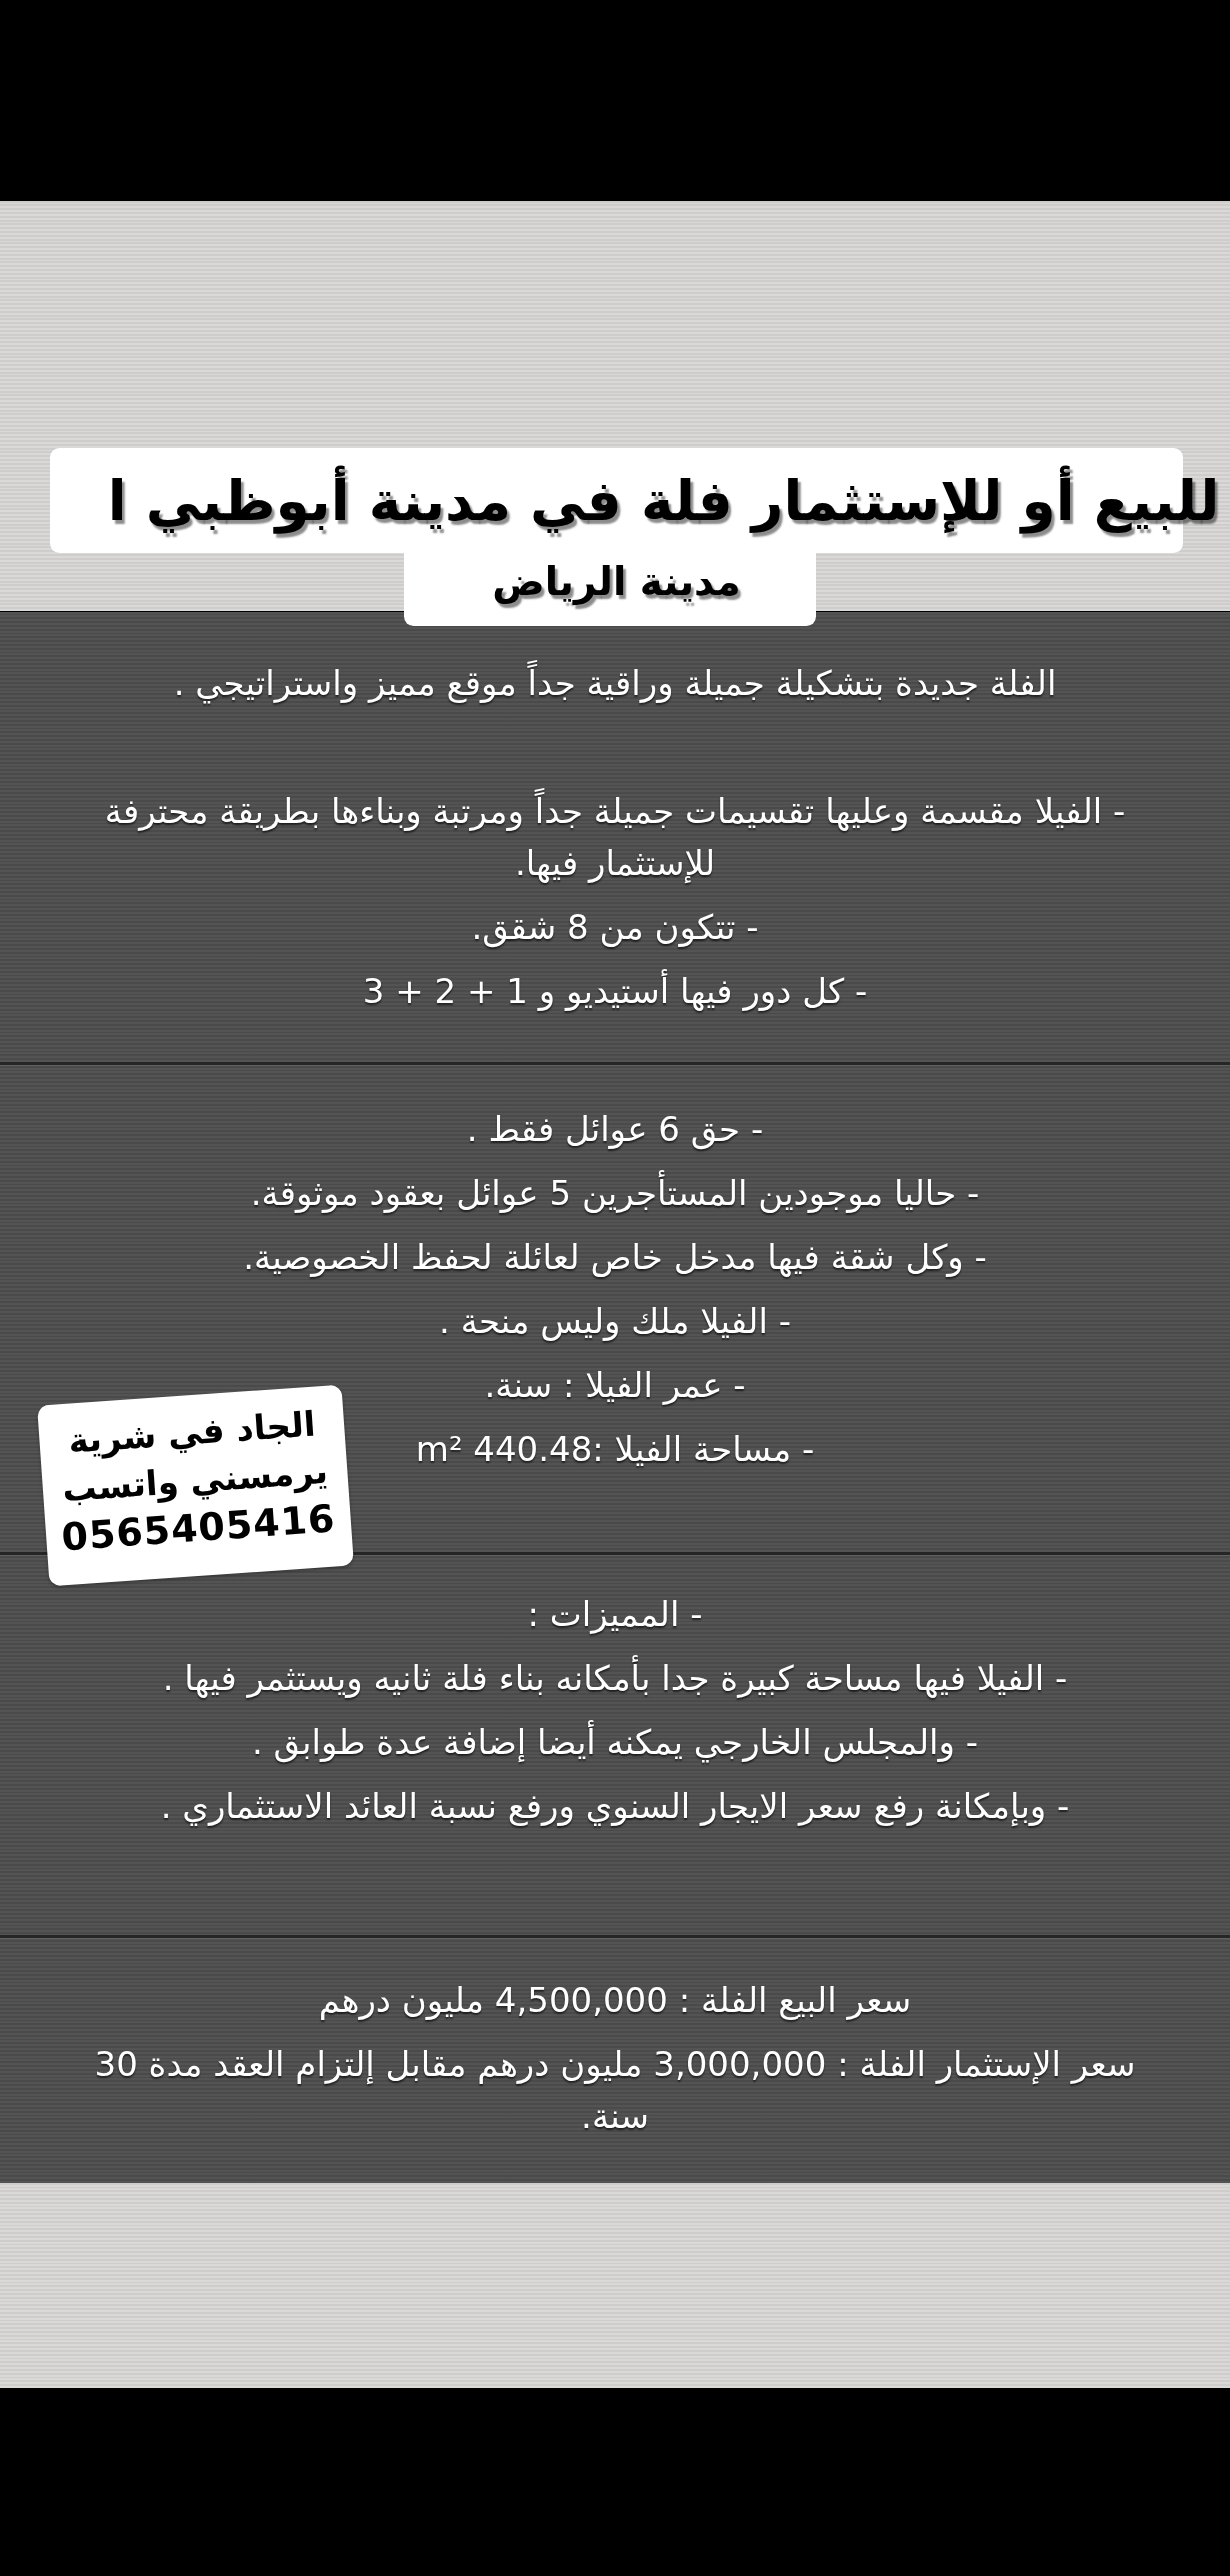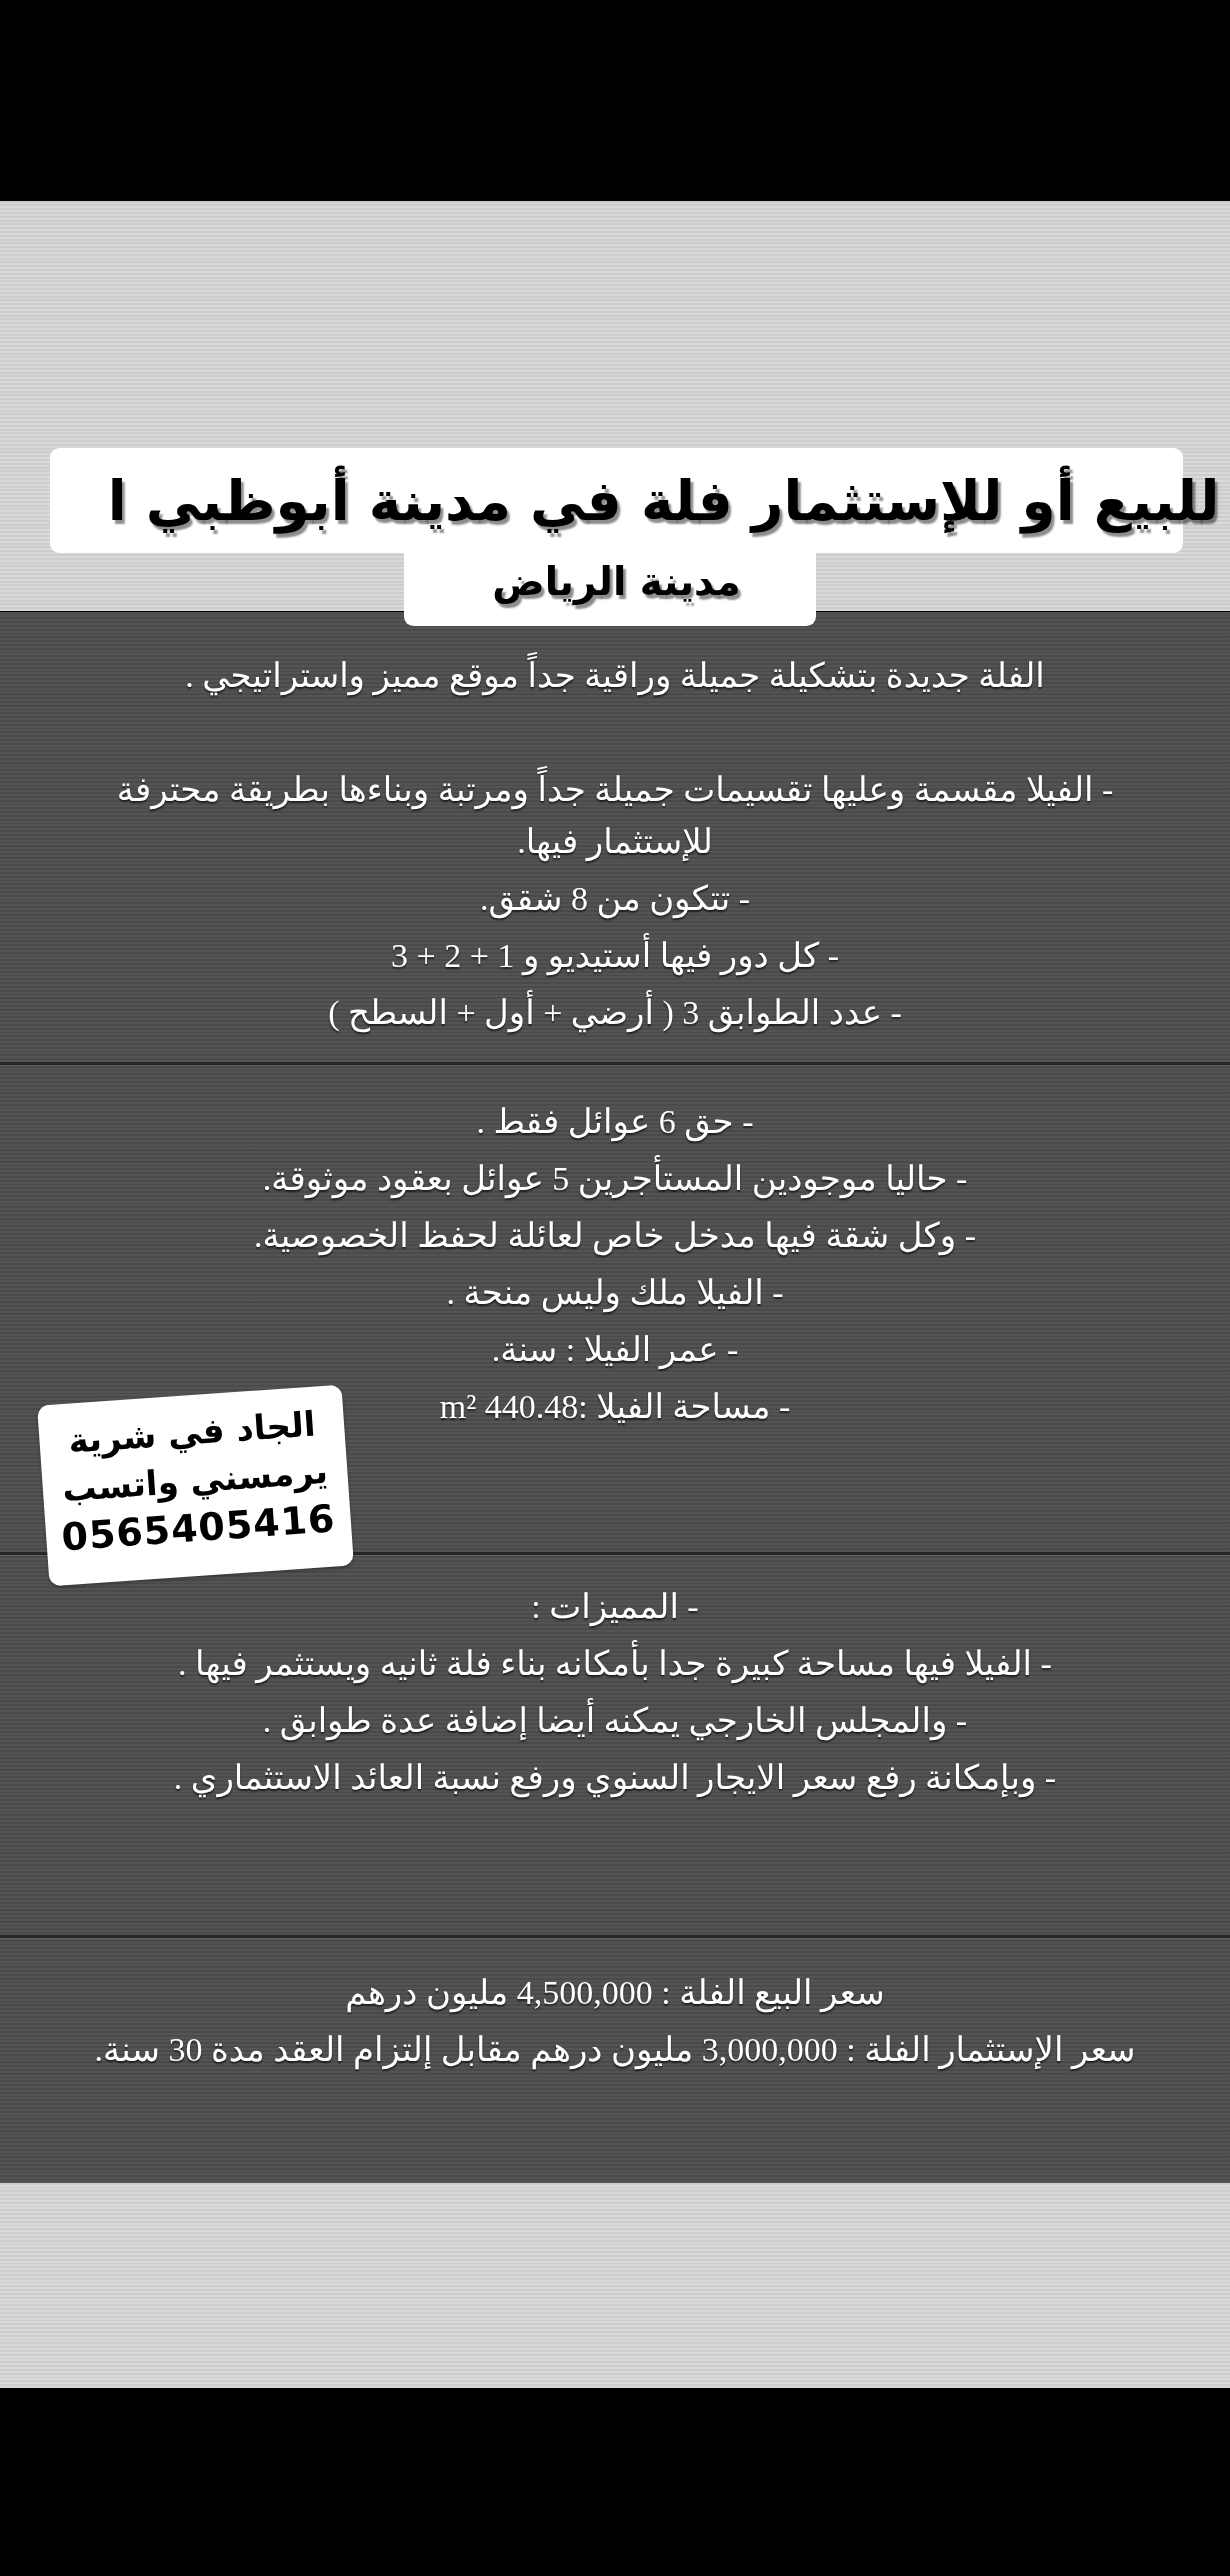--- a/index.html
+++ b/index.html
@@ -35,21 +35,21 @@
       font-family: "DejaVu Sans", sans-serif; font-weight: bold; color: #000;
       text-shadow: 2.9px 3.8px 1.9px rgba(0,0,0,0.45);
     }
     .title-line-1 { top: 460px; font-size: 55px; line-height: 82px; padding-left: 47px; }
     .title-line-2 { top: 544px; font-size: 39px; line-height: 76px; }
     .section {
       position: absolute; left: 57px; width: 1116px; direction: rtl; text-align: center;
       color: #fff; font-size: 34px; line-height: 52px;
       text-shadow: 0 1.9px 1.9px rgba(0,0,0,0.6);
     }
-    .section p { margin: 5px; font-family: Liberation Serif, serif; }
+    .section p { margin: 12px; }
     .section .gap { height: 52px; }
     .sticker {
       position: absolute; left: 43px; top: 1395px; width: 305px; height: 181px;
       background: #fff; border-radius: 11.4px; transform: rotate(-4deg);
       box-shadow: 0 1.9px 3.8px rgba(0,0,0,0.3);
     }
     .sticker-text {
       position: absolute; left: 0; top: 13.4px; width: 305px; text-align: center; direction: rtl;
       font-weight: bold; color: #000; font-size: 34px; line-height: 48px;
     }
@@ -72,21 +72,20 @@
 <div class="title-tag-2"></div>
 <div class="title-line title-line-1">للبيع أو للإستثمار فلة في مدينة أبوظبي ا</div>
 <div class="title-line title-line-2">مدينة الرياض</div>
 
 <div class="section" style="top:645px">
   <p>الفلة جديدة بتشكيلة جميلة وراقية جداً موقع مميز واستراتيجي .</p>
   <div class="gap"></div>
   <p>- الفيلا مقسمة وعليها تقسيمات جميلة جداً ومرتبة وبناءها بطريقة محترفة للإستثمار فيها.</p>
   <p>- تتكون من 8 شقق.</p>
   <p>- كل دور فيها أستيديو و 1 + 2  + 3</p>
-  <p>- عدد الطوابق 3 ( أرضي + أول + السطح )</p>
 </div>
 
 <div class="section" style="top:1091px">
   <p>- حق 6 عوائل فقط .</p>
   <p>- حاليا موجودين المستأجرين 5 عوائل بعقود موثوقة.</p>
   <p>- وكل شقة فيها مدخل خاص لعائلة لحفظ الخصوصية.</p>
   <p>- الفيلا ملك وليس منحة .</p>
   <p>- عمر الفيلا : سنة.</p>
   <p>- مساحة الفيلا :440.48 m²</p>
 </div>

